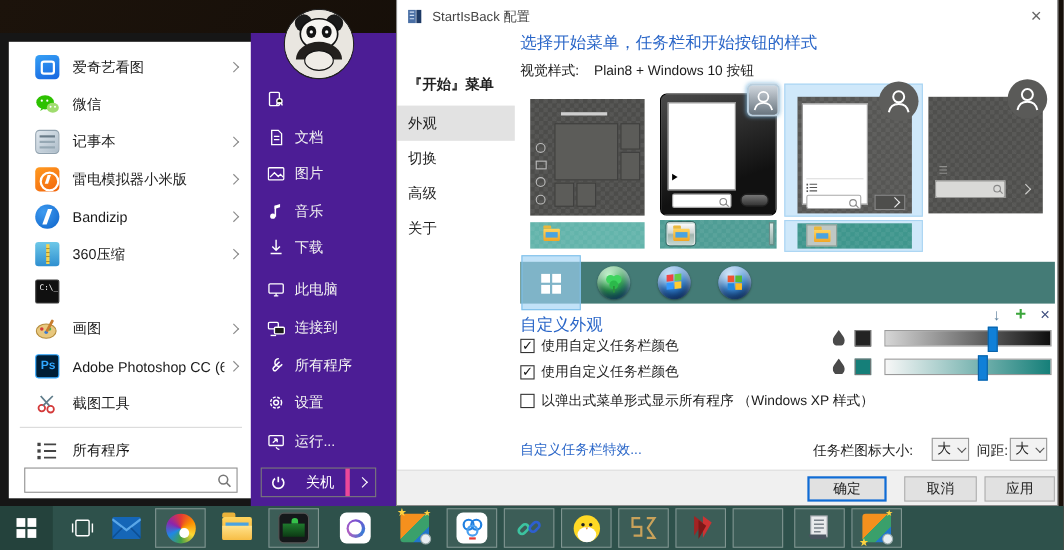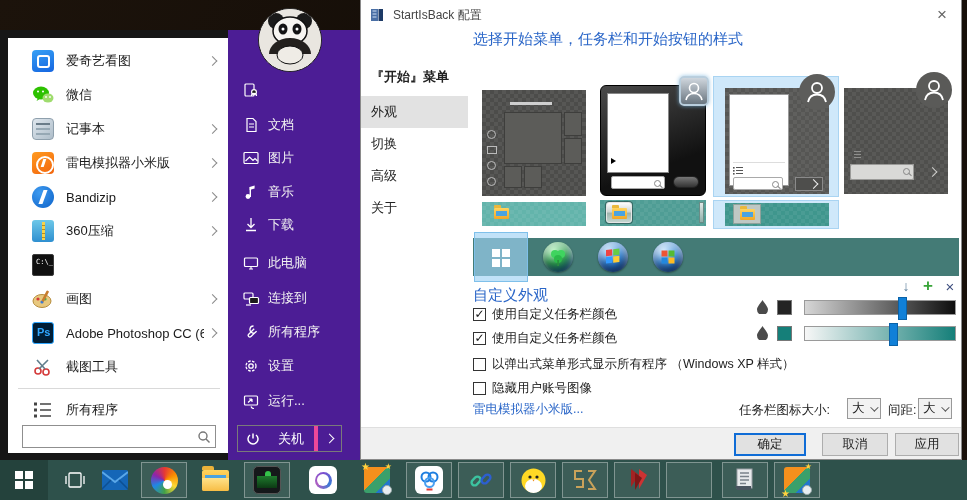--- a/index.html
+++ b/index.html
@@ -349,20 +349,24 @@
 
     <div id="dlg-side">
       <div class="sh">『开始』菜单</div>
       <div class="si sel">外观</div>
       <div class="si">切换</div>
       <div class="si">高级</div>
       <div class="si">关于</div>
     </div>
 
     <div id="dlg-head">选择开始菜单，任务栏和开始按钮的样式</div>
+    <div class="fieldrow" style="left:112px; top:56px">
+      <span>视觉样式:</span>
+      <span style="margin-left:10px">Plain8 + Windows 10 按钮</span>
+    </div>
 
     <div class="thumb checker" style="left:121px; top:90px; width:104px; height:106px; background-color:#4c4c4a">
       <div class="abs" style="left:28px; top:12px; width:42px; height:3px; background:#cfcfcf"></div>
       <div class="abs" style="left:22px; top:22px; width:58px; height:52px; background:#5c5c59; border:1px solid #3e3e3c"></div>
       <div class="abs" style="left:82px; top:22px; width:18px; height:24px; background:#5c5c59; border:1px solid #3e3e3c"></div>
       <div class="abs" style="left:82px; top:48px; width:18px; height:26px; background:#5c5c59; border:1px solid #3e3e3c"></div>
       <div class="abs" style="left:22px; top:76px; width:18px; height:22px; background:#5c5c59; border:1px solid #3e3e3c"></div>
       <div class="abs" style="left:42px; top:76px; width:18px; height:22px; background:#5c5c59; border:1px solid #3e3e3c"></div>
       <div class="abs" style="left:5px; top:40px; width:9px; height:9px; border:1.3px solid #bbb; border-radius:50%"></div>
       <div class="abs" style="left:5px; top:56px; width:10px; height:8px; border:1.3px solid #bbb"></div>
@@ -491,42 +495,38 @@
       <span>使用自定义任务栏颜色</span>
     </div>
     <div class="cbrow" style="left:112px; top:330px">
       <span class="cbox checked"></span>
       <span>使用自定义任务栏颜色</span>
     </div>
     <div class="cbrow" style="left:112px; top:356px">
       <span class="cbox"></span>
       <span>以弹出式菜单形式显示所有程序 （Windows XP 样式）</span>
     </div>
-    <div class="cbrow" style="left:112px; top:380px">
-      <span class="cbox"></span>
-      <span>隐藏用户账号图像</span>
-    </div>
 
     <svg class="droplet" style="left:396px; top:300px" viewBox="0 0 11 14">
         <path d="M5.5 0 C8 4 11 7 11 9.5 a5.5 5.5 0 0 1-11 0 C0 7 3 4 5.5 0z" fill="#4a4a4a"></path>
       </svg>
     <div class="swatch" style="left:416px; top:300px; background:#232323"></div>
     <div class="slider-track" style="left:443px; top:300px; width:152px; background:linear-gradient(90deg,#d6d6d6,#0e0e0e)">
       <div class="slider-thumb" style="left:62%"></div>
     </div>
 
     <svg class="droplet" style="left:396px; top:326px" viewBox="0 0 11 14">
         <path d="M5.5 0 C8 4 11 7 11 9.5 a5.5 5.5 0 0 1-11 0 C0 7 3 4 5.5 0z" fill="#4a4a4a"></path>
       </svg>
     <div class="swatch" style="left:416px; top:326px; background:#157f79"></div>
     <div class="slider-track" style="left:443px; top:326px; width:152px; background:linear-gradient(90deg,#f7f7f7,#157f79)">
       <div class="slider-thumb" style="left:56%"></div>
     </div>
 
-    <div class="abs link" style="left:112px; top:401px">雷电模拟器小米版...</div>
+    <div class="abs link" style="left:112px; top:401px">自定义任务栏特效...</div>
     <div class="fieldrow" style="left:378px; top:402px">任务栏图标大小:</div>
     <div class="dd" style="left:486px; top:398px; width:34px">
       <span>大</span>
         <span class="ddchev"></span>
     </div>
     <div class="fieldrow" style="left:527px; top:402px">间距:</div>
     <div class="dd" style="left:557px; top:398px; width:34px">
       <span>大</span>
         <span class="ddchev"></span>
     </div>

